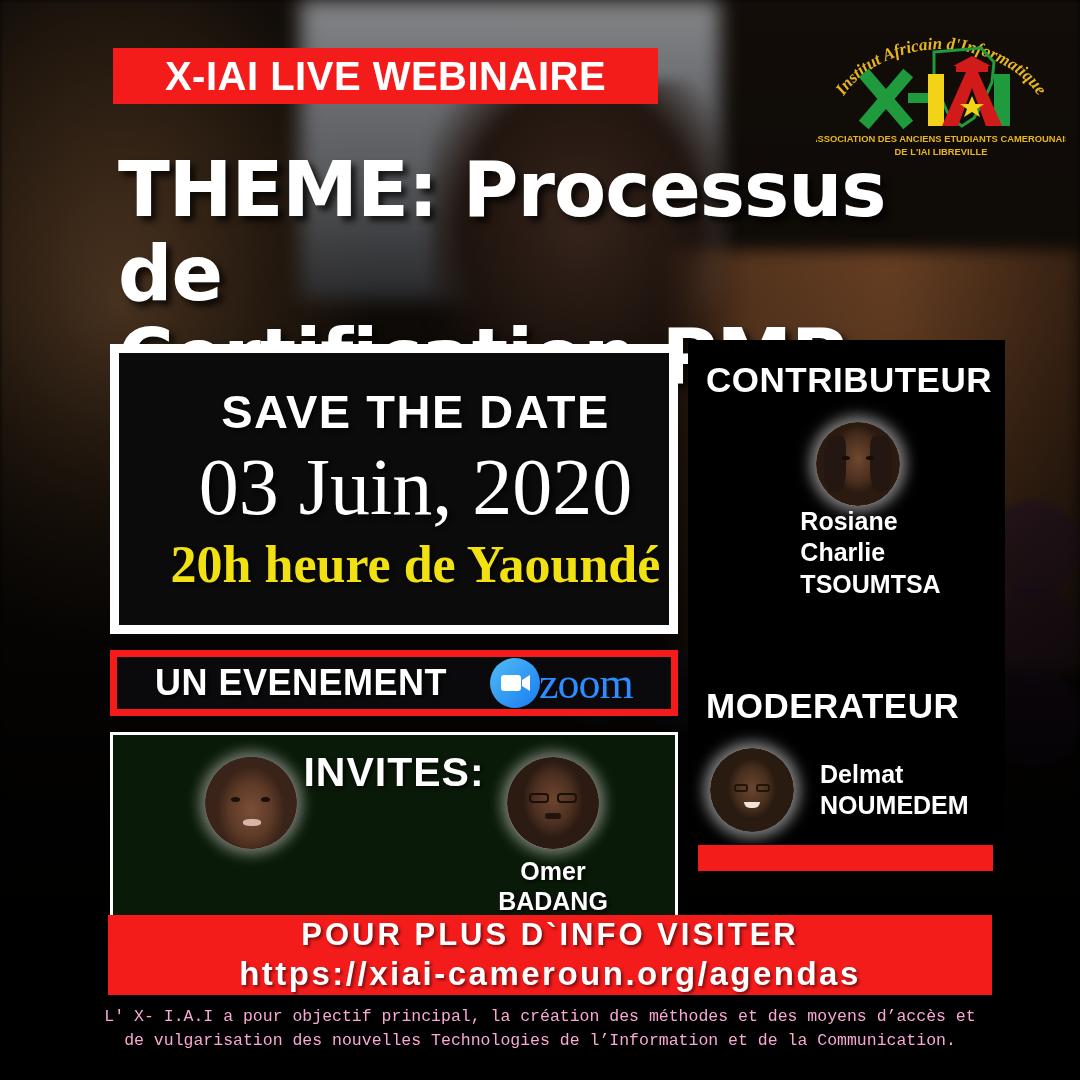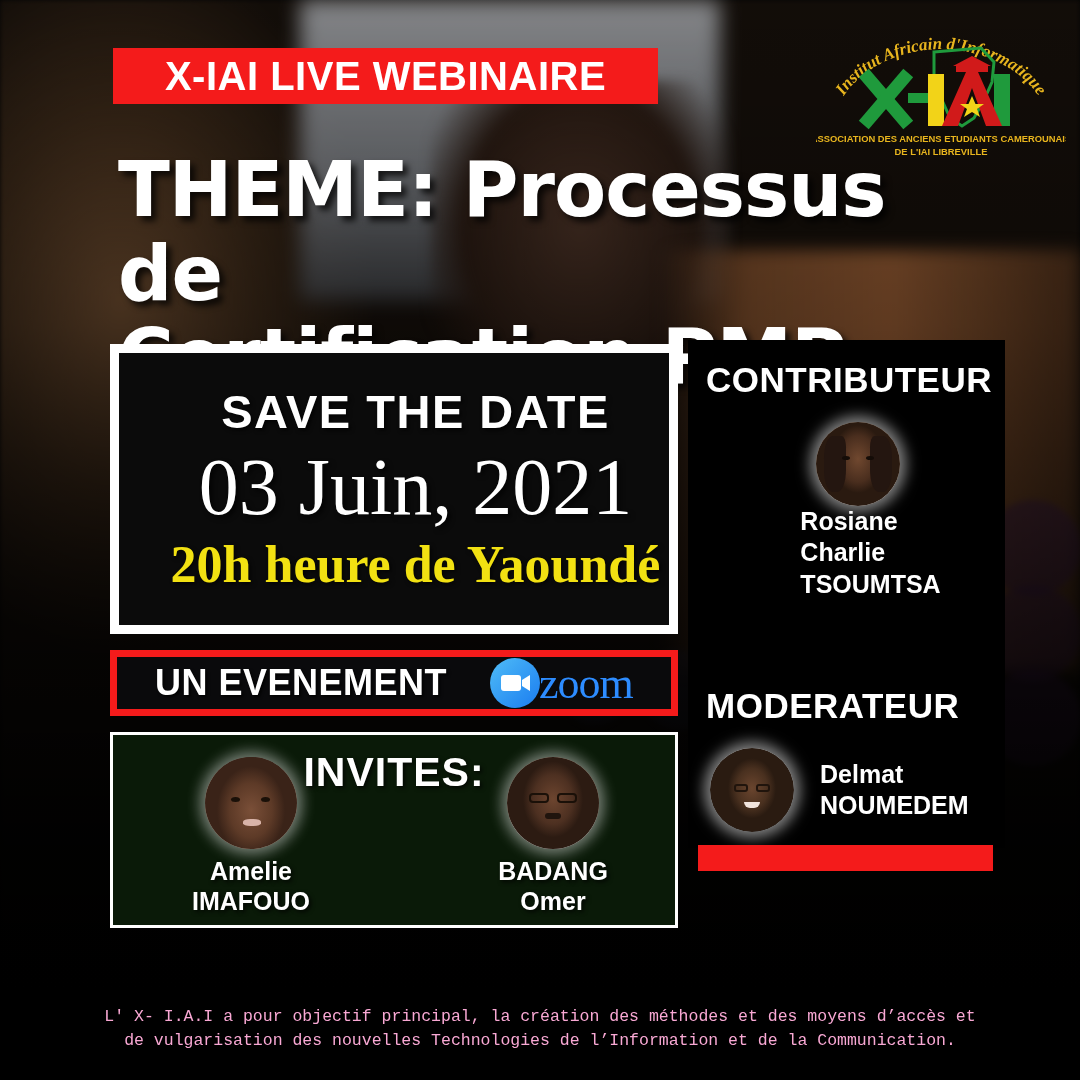--- a/index.html
+++ b/index.html
@@ -240,21 +240,21 @@
     </svg>
   </div>
 
   <div class="theme">
     <span class="l1">THEME: Processus de</span>
     <span class="l2">Certification PMP</span>
   </div>
 
   <div class="date-panel">
     <div class="std">SAVE THE DATE</div>
-    <div class="date-big">03 Juin, 2021</div>
+    <div class="date-big">03 Juin, 2020</div>
     <div class="date-time">20h heure de Yaoundé</div>
   </div>
 
   <div class="zoom-bar">
     <span class="evt">UN EVENEMENT</span>
     <span class="zoom-logo">
       <svg class="zoom-cam" viewBox="0 0 52 52">
         <defs>
           <linearGradient id="zg" x1="0" y1="0" x2="1" y2="1">
             <stop offset="0%" stop-color="#4FBCF7"></stop>
@@ -274,38 +274,34 @@
 
     <div class="inv-person inv-left">
       <div class="avatar-round">
         <div class="face" style="background:
              radial-gradient(ellipse 34px 44px at 50% 58%, #7a4f38 0%, #5d3a27 62%, #3a2318 100%),
              radial-gradient(ellipse 40px 30px at 50% 14%, #1a1210 0%, #2a1d16 70%, rgba(0,0,0,0) 100%);"></div>
         <div style="position:absolute;left:26px;top:40px;width:9px;height:5px;border-radius:50%;background:#1a1008;"></div>
         <div style="position:absolute;left:56px;top:40px;width:9px;height:5px;border-radius:50%;background:#1a1008;"></div>
         <div style="position:absolute;left:38px;top:62px;width:18px;height:7px;border-radius:40%;background:#d8b3a8;"></div>
       </div>
-      <div class="inv-name">
-        <div>Amelie</div>
-        <div>IMAFOUO</div>
-      </div>
     </div>
 
     <div class="inv-person inv-right">
       <div class="avatar-round">
         <div class="face" style="background:
              radial-gradient(ellipse 30px 38px at 50% 46%, #6d452f 0%, #4d3021 65%, #2c1b12 100%),
              linear-gradient(180deg, rgba(0,0,0,0) 62%, #dfe3e8 74%, #b9c0c8 100%);"></div>
         <div style="position:absolute;left:22px;top:36px;width:20px;height:10px;border:2px solid #1a1008;border-radius:4px;"></div>
         <div style="position:absolute;left:50px;top:36px;width:20px;height:10px;border:2px solid #1a1008;border-radius:4px;"></div>
         <div style="position:absolute;left:38px;top:56px;width:16px;height:6px;border-radius:3px;background:#20140d;"></div>
       </div>
       <div class="inv-name">
+        <div>Omer</div>
         <div>BADANG</div>
-        <div>Omer</div>
       </div>
     </div>
   </div>
 
   <div class="right-panel">
     <div class="rp-title" style="margin:20px 0 0 18px;">CONTRIBUTEUR</div>
     <div class="rp-person" style="margin:22px 0 0 22px;flex-direction:column;">
       <div class="rp-avatar">
         <div class="face" style="background:
              radial-gradient(ellipse 26px 34px at 50% 44%, #70482f 0%, #4a2e1e 68%, #2a1a10 100%),
@@ -334,16 +330,20 @@
       </div>
       <div class="rp-name">
         <div>Delmat</div>
         <div>NOUMEDEM</div>
       </div>
     </div>
   </div>
 
   <div class="red-accent"></div>
 
+  <div class="footer-banner">
+    <div class="fb1">POUR PLUS D`INFO VISITER</div>
+    <div class="fb2">https://xiai-cameroun.org/agendas</div>
+  </div>
 
   <div class="disclaimer">L' X- I.A.I a pour objectif principal, la création des méthodes et des moyens d’accès et de vulgarisation des nouvelles Technologies de l’Information et de la Communication.</div>
 
 </div>
 
 </body></html>

